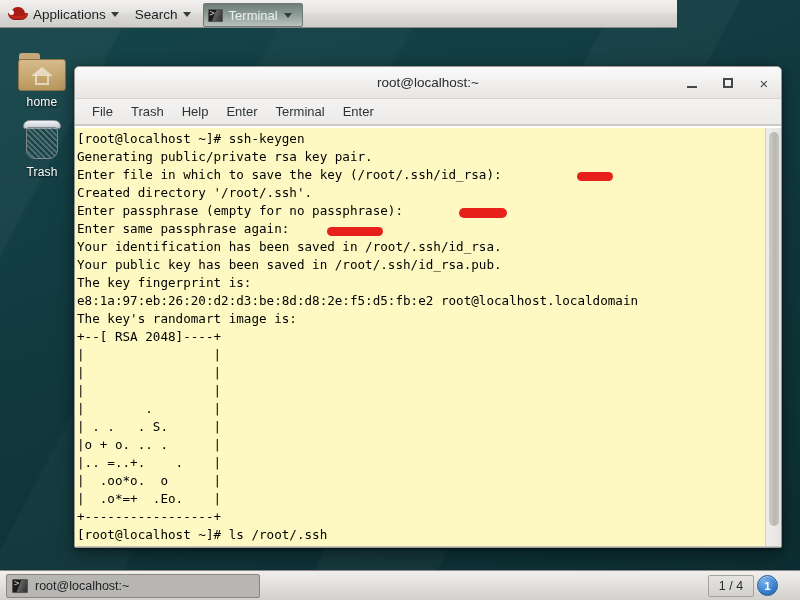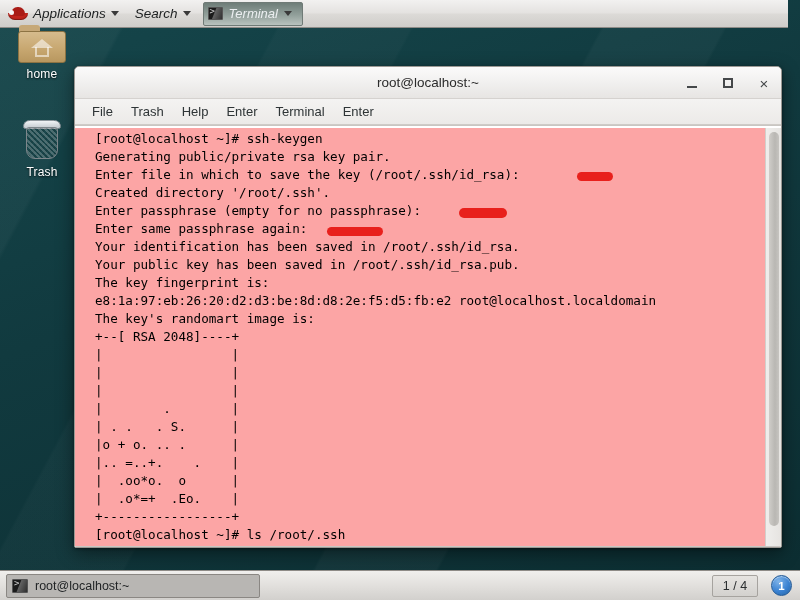--- a/index.html
+++ b/index.html
@@ -18,25 +18,25 @@
     width: 800px;
     height: 600px;
     background:
       linear-gradient(118deg, rgba(255,255,255,0.035) 0%, rgba(255,255,255,0.035) 12%, rgba(0,0,0,0) 12.4%, rgba(0,0,0,0) 26%, rgba(255,255,255,0.025) 26.3%, rgba(255,255,255,0.025) 38%, rgba(0,0,0,0) 38.3%, rgba(0,0,0,0) 55%, rgba(255,255,255,0.03) 55.3%, rgba(255,255,255,0.03) 66%, rgba(0,0,0,0) 66.3%, rgba(0,0,0,0) 100%),
       linear-gradient(160deg, #15464b 0%, #113a3f 40%, #0c2d31 100%);
   }
 
   
   #top-panel {
     position: absolute; left: 0; top: 0;
-    width: 788px; height: 28px;
+    width: 677px; height: 28px;
     background: linear-gradient(to bottom, #f2f1f0 0%, #e4e2e0 48%, #dcdad7 52%, #cfcdca 100%);
     border-bottom: 1px solid #8e8b87;
-    display: flex; align-items: center;
-    font-size: 13px; color: #2e3436; font-style: italic;
+    display: flex; align-items: flex-end;
+    font-size: 13px; color: #2e3436;
   }
   .panel-menu {
     display: flex; align-items: center; gap: 5px;
     padding: 0 8px; height: 26px; cursor: default;
   }
   .panel-menu .lbl { font-size: 13.5px; color: #1d2021; }
   .tri-down {
     width: 0; height: 0;
     border-left: 4px solid transparent;
     border-right: 4px solid transparent;
@@ -116,21 +116,21 @@
   }
 
   
   .desk-icon {
     position: absolute; width: 72px;
     display: flex; flex-direction: column; align-items: center;
     color: #ffffff; font-size: 12px;
     text-shadow: 0 1px 2px rgba(0,0,0,.85);
   }
   .desk-icon .cap { margin-top: 3px; letter-spacing: .2px; }
-  #icon-home { left: 6px; top: 24px; }
+  #icon-home { left: 6px; top: 52px; }
   #icon-trash { left: 6px; top: 118px; justify-content: flex-end; }
 
   .folder { position: relative; width: 48px; height: 40px; }
   .folder .tab {
     position: absolute; left: 1px; top: 1px; width: 21px; height: 7px;
     background: #c6a878; border-radius: 3px 3px 0 0;
   }
   .folder .body {
     position: absolute; left: 0; top: 7px; width: 48px; height: 32px;
     background: linear-gradient(to bottom, #d6bb8d 0%, #c8a871 55%, #b8975f 100%);
@@ -217,22 +217,22 @@
     background: #ffffff; padding: 2px 0 0 0;
     border: 1px solid #c9c6c2; border-left: none; border-right: none;
     overflow: hidden;
   }
   #term-screen {
     flex: 1 1 auto;
     font-family: "DejaVu Sans Mono", "Liberation Mono", monospace;
     font-size: 12.6px;
     line-height: 18px;
     color: #000000;
-    background: #fca5a5;
-    padding: 2px 0 0 20px;
+    background: #fef9c3;
+    padding: 2px 0 0 2px;
     white-space: pre;
     overflow: hidden;
     position: relative;
   }
   #term-screen .line { height: 18px; }
 
   
   .redact {
     position: absolute;
     border-radius: 6px;
@@ -263,21 +263,21 @@
     display: flex; align-items: center; gap: 7px;
     margin-left: 6px; padding: 0 10px 0 5px;
     height: 24px; min-width: 254px;
     background: linear-gradient(to bottom, #a7a5a2 0%, #bcbab7 45%, #cecccа 100%);
     background-color: #b8b6b3;
     border: 1px solid #8a8783; border-radius: 2px;
     font-size: 12.5px; color: #1f2224;
   }
   #taskbar-item .mini-term { width: 16px; height: 14px; }
   #bottom-right {
-    margin-left: auto; display: flex; align-items: center; gap: 13px; padding-right: 8px;
+    margin-left: auto; display: flex; align-items: center; gap: 3px; padding-right: 22px;
   }
   #workspace-switcher {
     display: flex; align-items: center; justify-content: center;
     width: 46px; height: 22px;
     background: linear-gradient(to bottom, #e6e4e1, #d3d1ce);
     border: 1px solid #a6a39f; border-radius: 2px;
     font-size: 12.5px; color: #2b2e30;
   }
   #workspace-badge {
     width: 21px; height: 21px; border-radius: 50%;

